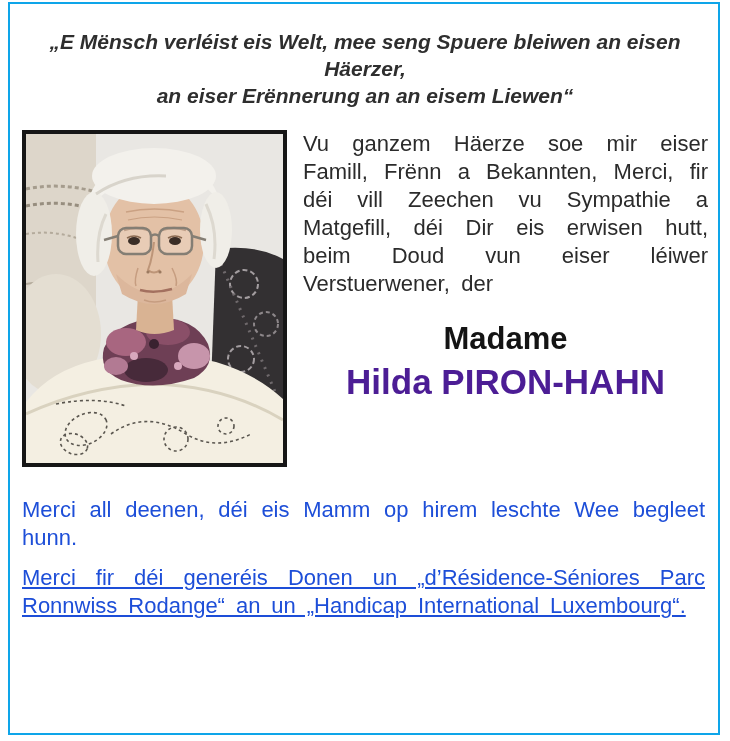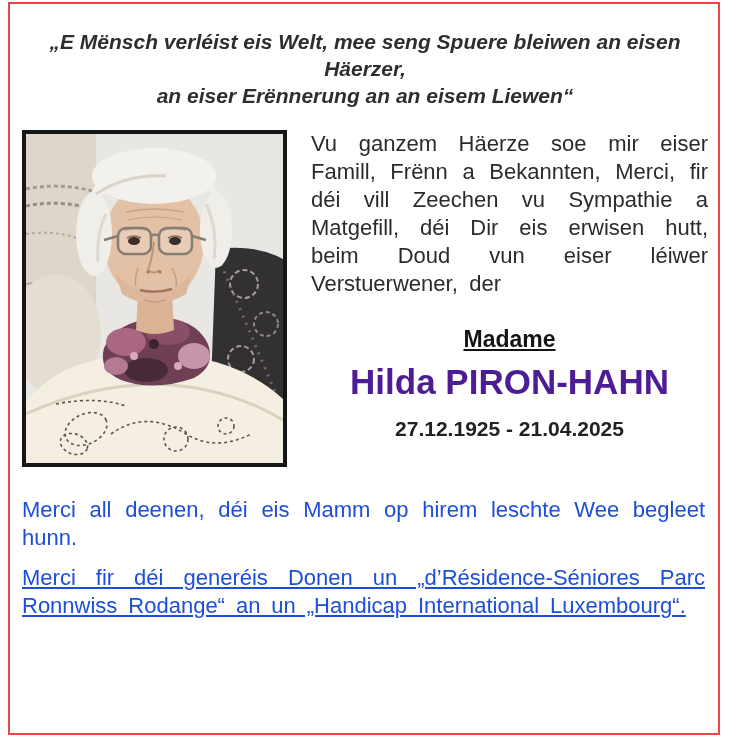--- a/index.html
+++ b/index.html
@@ -1,39 +1,39 @@
 <!DOCTYPE html>
 <html><head>
 <meta charset="utf-8">
 <style>
   * { margin:0; padding:0; box-sizing:border-box; }
   html,body { width:730px; height:741px; background:#ffffff; font-family:"Liberation Sans", sans-serif; color:#2a2a2a; }
   .frame {
     position:absolute; left:8px; top:2px; width:712px; height:733px;
-    border:2px solid #ef4444; background:#fff;
+    border:2px solid #0ea5e9; background:#fff;
     padding:24px 10px 0 12px;
   }
   .quote {
     text-align:center; font-style:italic; font-weight:600;
     font-size:21px; line-height:27px; color:#2e2e2e;
     padding:0 6px;
   }
-  .top-section { display:flex; margin-top:21px; gap:24px; }
+  .top-section { display:flex; margin-top:21px; gap:16px; }
   .photo-frame {
     flex:none; width:265px; height:337px;
     border:4px solid #161616; background:#eae8e4; overflow:hidden;
   }
   .photo-frame svg { display:block; width:100%; height:100%; }
   .right-col { flex:1; min-width:0; }
   .intro {
     font-size:22px; line-height:28px; text-align:justify;
     word-spacing:0.25em; color:#2b2b2b;
   }
   .name-block { text-align:center; margin-top:20px; }
-  .title-line { font-size:23px; line-height:42px; font-weight:bold; color:#141414;text-decoration:underline; }
+  .title-line { font-size:31px; line-height:42px; font-weight:bold; color:#141414; }
   .name-line  { font-size:35px; line-height:44px; font-weight:bold; color:#4c1d95; }
   .dates-line { font-size:21px; line-height:26px; font-weight:bold; color:#222; margin-top:12px; }
   .bottom-section {
     margin-top:29px; font-size:22px; line-height:28px;
     text-align:justify; word-spacing:0.22em; color:#1d4ed8; padding-right:3px;
   }
   .bottom-section p + p { margin-top:12px;text-decoration:underline; }
   .family-line { text-align:right; word-spacing:normal; margin-top:14px; }
   .place-line  { text-align:left; word-spacing:normal; margin-top:5px; }
 </style>
@@ -132,21 +132,20 @@
         <path d="M114,156 Q128,160 146,155" stroke="#a3705f" stroke-width="2.5" fill="none"></path>
         <path d="M118,166 Q128,170 140,166" stroke="#c69d80" stroke-width="1.5" fill="none"></path>
       </svg>
     </div>
 
     <div class="right-col">
       <p class="intro">Vu ganzem Häerze soe mir eiser Famill, Frënn a Bekannten, Merci, fir déi vill Zeechen vu Sympathie a Matgefill, déi Dir eis erwisen hutt, beim Doud vun eiser léiwer Verstuerwener, der</p>
       <div class="name-block">
         <div class="title-line">Madame</div>
         <div class="name-line">Hilda PIRON-HAHN</div>
-        <div class="dates-line">27.12.1925 - 21.04.2025</div>
       </div>
     </div>
 
   </div>
 
   <div class="bottom-section">
     <p>Merci all deenen, déi eis Mamm op hirem leschte Wee begleet hunn.</p>
     <p>Merci fir déi generéis Donen un „d’Résidence-Séniores Parc Ronnwiss Rodange“ an un „Handicap International Luxembourg“.</p>
     <p class="place-line"></p>
   </div>

